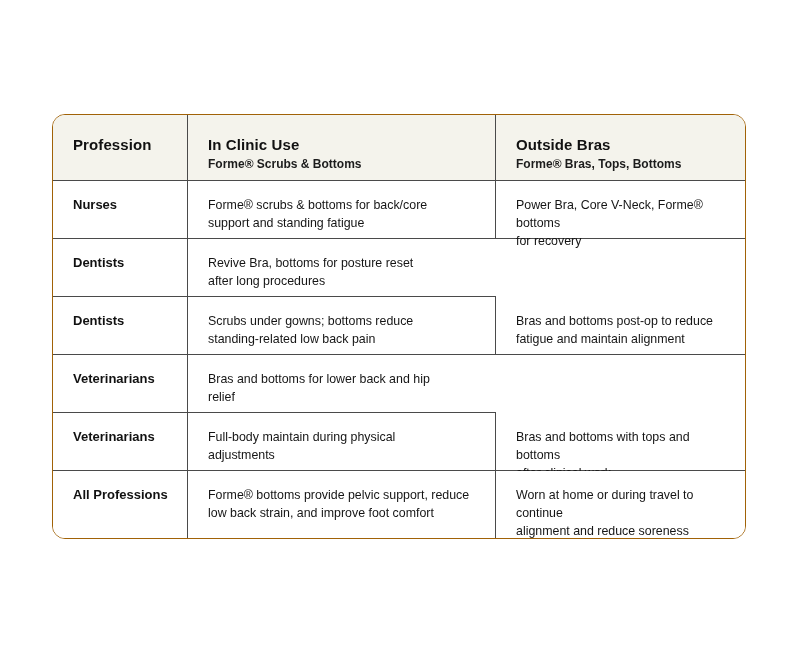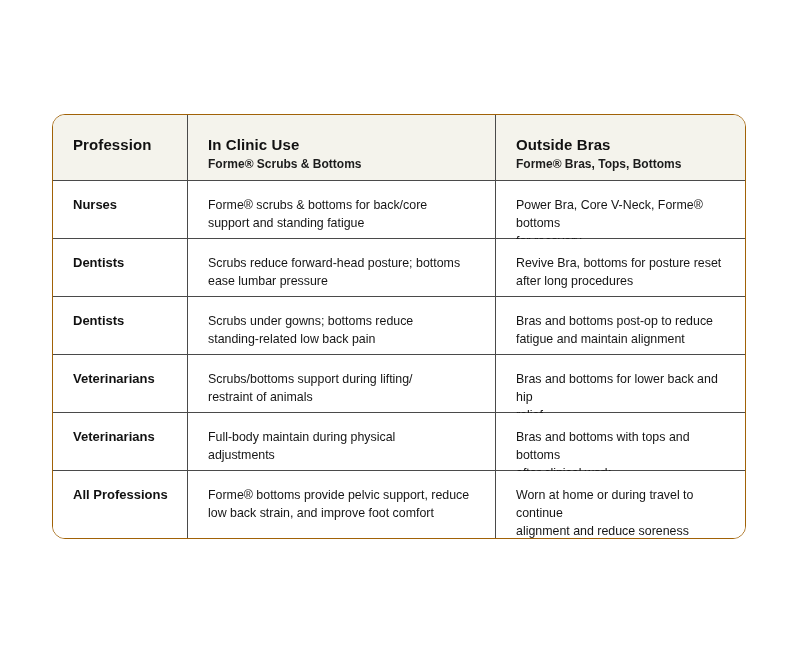--- a/index.html
+++ b/index.html
@@ -92,38 +92,34 @@
     <div class="t-row t-body">
       <div><span class="prof">Nurses</span></div>
       <div><span class="cell-text">Forme® scrubs &amp; bottoms for back/core
 support and standing fatigue</span></div>
       <div><span class="cell-text">Power Bra, Core V-Neck, Forme® bottoms
 for recovery</span></div>
     </div>
 
     <div class="t-row t-body">
       <div><span class="prof">Dentists</span></div>
-      <div><span class="cell-text">Scrubs reduce forward-head posture; bottoms
-ease lumbar pressure</span></div>
       <div><span class="cell-text">Revive Bra, bottoms for posture reset
 after long procedures</span></div>
     </div>
 
     <div class="t-row t-body">
       <div><span class="prof">Dentists</span></div>
       <div><span class="cell-text">Scrubs under gowns; bottoms reduce
 standing-related low back pain</span></div>
       <div><span class="cell-text">Bras and bottoms post-op to reduce
 fatigue and maintain alignment</span></div>
     </div>
 
     <div class="t-row t-body">
       <div><span class="prof">Veterinarians</span></div>
-      <div><span class="cell-text">Scrubs/bottoms support during lifting/
-restraint of animals</span></div>
       <div><span class="cell-text">Bras and bottoms for lower back and hip
 relief</span></div>
     </div>
 
     <div class="t-row t-body">
       <div><span class="prof">Veterinarians</span></div>
       <div><span class="cell-text">Full-body maintain during physical
 adjustments</span></div>
       <div><span class="cell-text">Bras and bottoms with tops and bottoms
 after clinical work</span></div>

